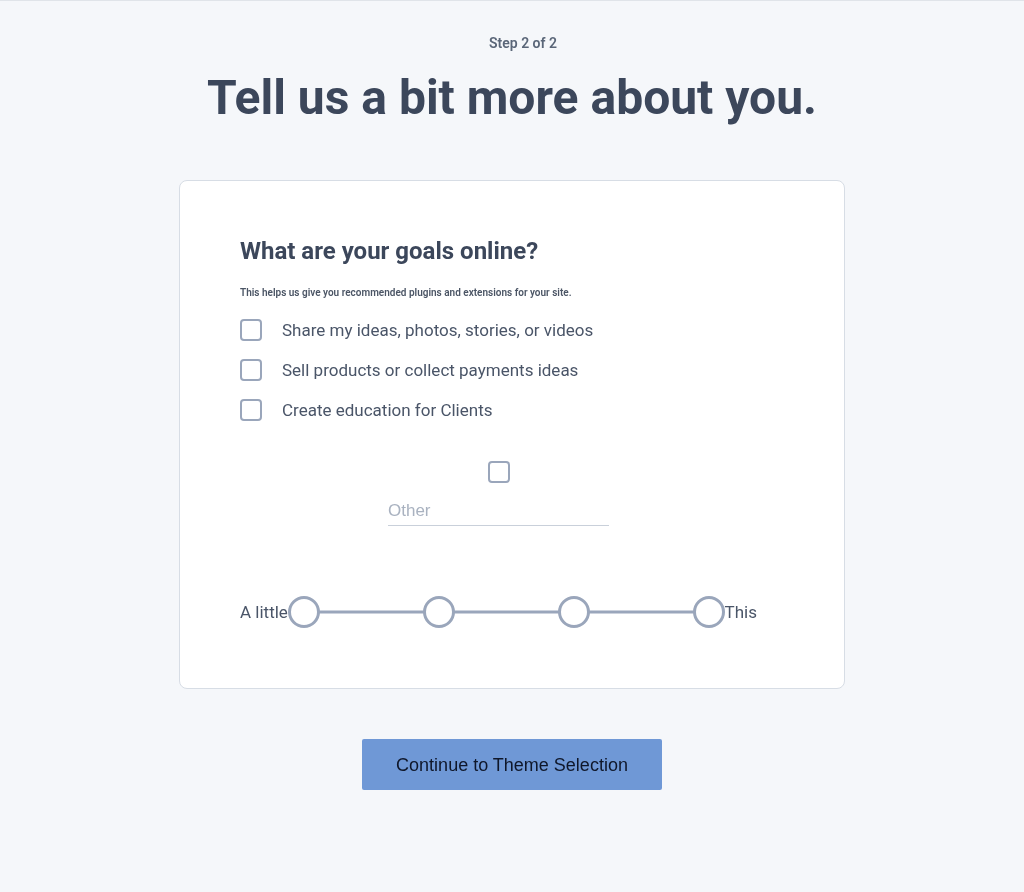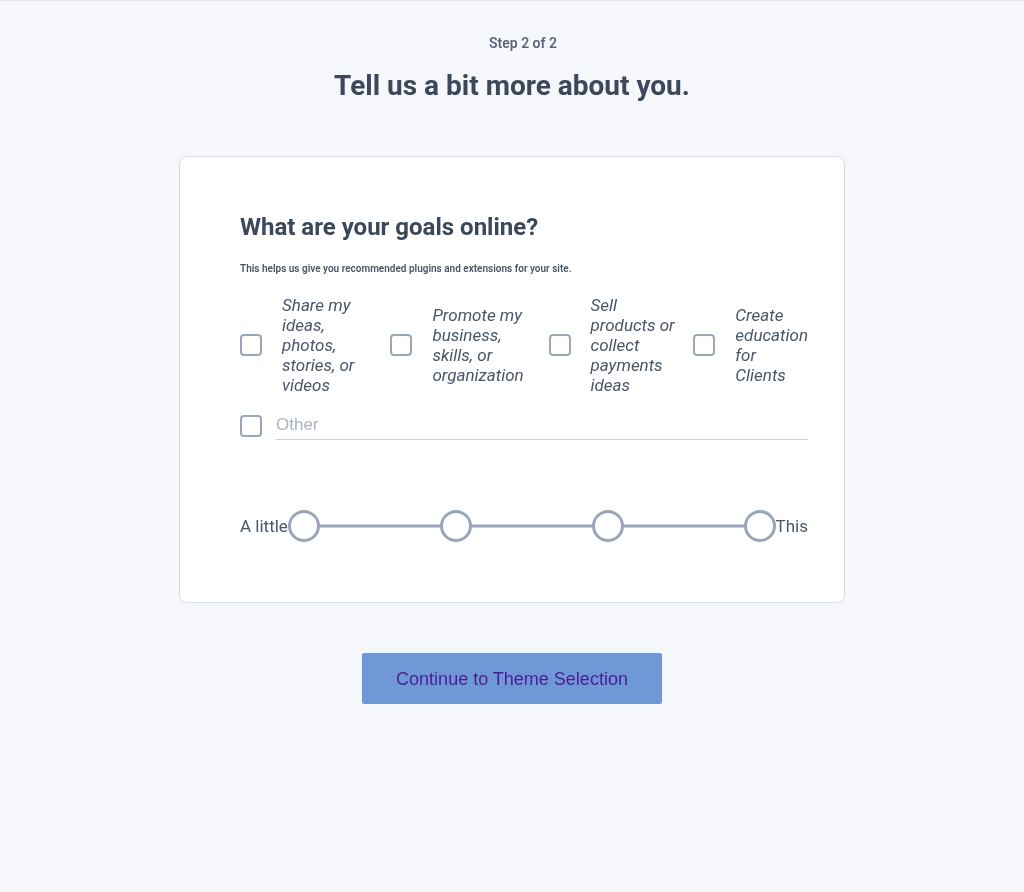--- a/index.html
+++ b/index.html
@@ -22,53 +22,52 @@
     .step-indicator {
       text-align: center;
       font-size: 14px;
       font-weight: 600;
       color: #5a6678;
       margin-bottom: 18px;
       margin-left: 22px;
     }
     .page-title {
       text-align: center;
-      font-size: 28px;
+      font-size: 48px;
       font-weight: 700;
       color: #3c475b;
       margin-bottom: 54px;
     }
     .card {
       background: #ffffff;
       border: 1px solid #d7dde5;
       border-radius: 8px;
       width: 666px;
       margin: 0 auto;
-      padding: 56px 36px 60px 60px;
+      padding: 56px 87px 60px 60px;
     }
     .section-heading {
       font-size: 24px;
       font-weight: 700;
       color: #3c475b;
       margin-bottom: 20px;
     }
     .section-description {
       font-size: 10px;
       font-weight: 600;
       color: #4b5565;
       line-height: 1.6;
       margin-bottom: 18px;
       max-width: 520px;
     }
     .checkbox-list {
       display: flex;
-      flex-direction: row;
+      flex-direction: column;
       gap: 18px;
-      margin-bottom: 16px;
-      font-style: italic;
+      margin-bottom: 40px;
     }
     .checkbox-row {
       display: flex;
       align-items: center;
       gap: 20px;
     }
     .checkbox {
       width: 22px;
       height: 22px;
       border: 2px solid #9aa6bb;
@@ -79,20 +78,21 @@
     }
     .checkbox-label {
       font-size: 17px;
       color: #4a5568;
     }
     .other-row {
       display: flex;
       align-items: center;
       gap: 14px;
       margin-bottom: 70px;
+      flex-direction: column;
     }
     .other-input {
       border: none;
       border-bottom: 1px solid #c9d0da;
       font-size: 17px;
       color: #8c97a8;
       padding: 4px 0;
       flex: 1;
       outline: none;
       background: transparent;
@@ -135,21 +135,21 @@
       border-radius: 50%;
       background: #ffffff;
       position: relative;
       z-index: 1;
       cursor: pointer;
     }
     .cta-button {
       display: block;
       margin: 50px auto 0 auto;
       background: #6f98d6;
-      color: #4c1d95;
+      color: #0f172a;
       font-size: 18px;
       font-weight: 500;
       border: none;
       padding: 16px 34px 14px 34px;
       cursor: pointer;
       border-radius: 2px;
     }
   </style>
 </head>
 <body>
@@ -163,24 +163,20 @@
     <h2 class="section-heading">What are your goals online?</h2>
     <p class="section-description">This helps us give you recommended plugins and extensions for your site.</p>
 
     <div class="checkbox-list">
       <div class="checkbox-row">
         <div class="checkbox"></div>
         <span class="checkbox-label">Share my ideas, photos, stories, or videos</span>
       </div>
       <div class="checkbox-row">
         <div class="checkbox"></div>
-        <span class="checkbox-label">Promote my business, skills, or organization</span>
-      </div>
-      <div class="checkbox-row">
-        <div class="checkbox"></div>
         <span class="checkbox-label">Sell products or collect payments ideas</span>
       </div>
       <div class="checkbox-row">
         <div class="checkbox"></div>
         <span class="checkbox-label">Create education for Clients</span>
       </div>
     </div>
 
     <div class="other-row">
       <div class="checkbox"></div>

